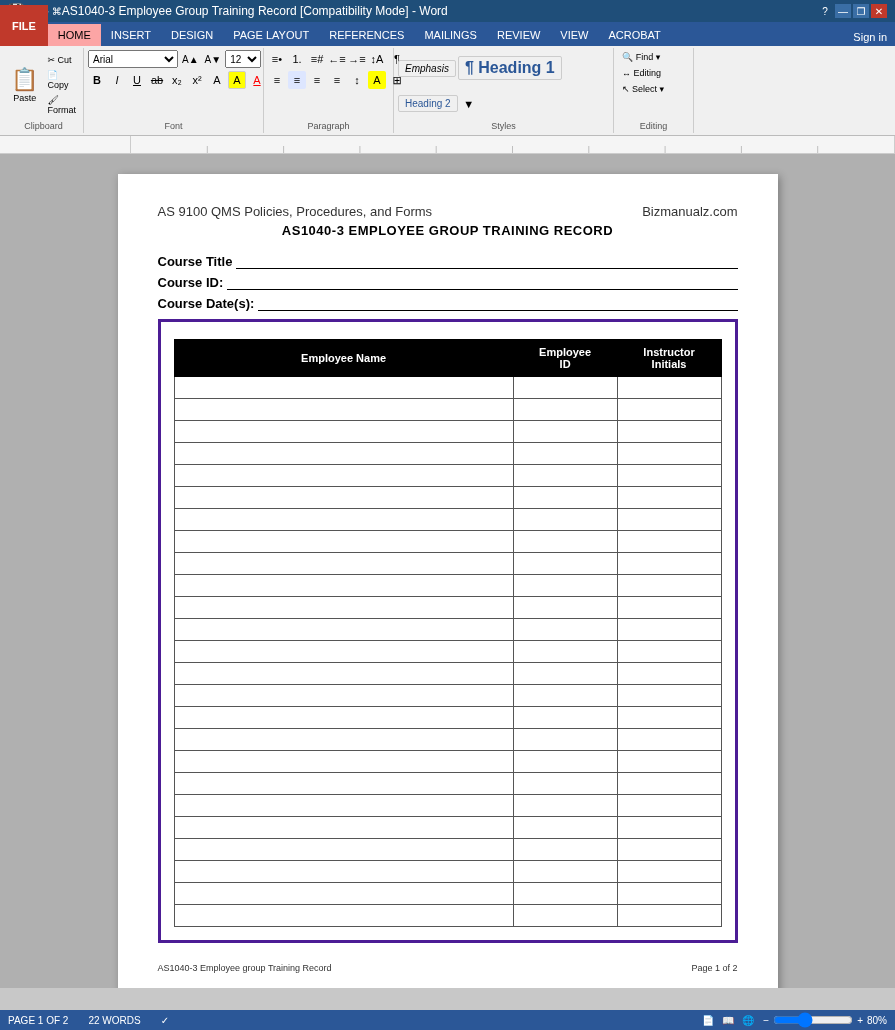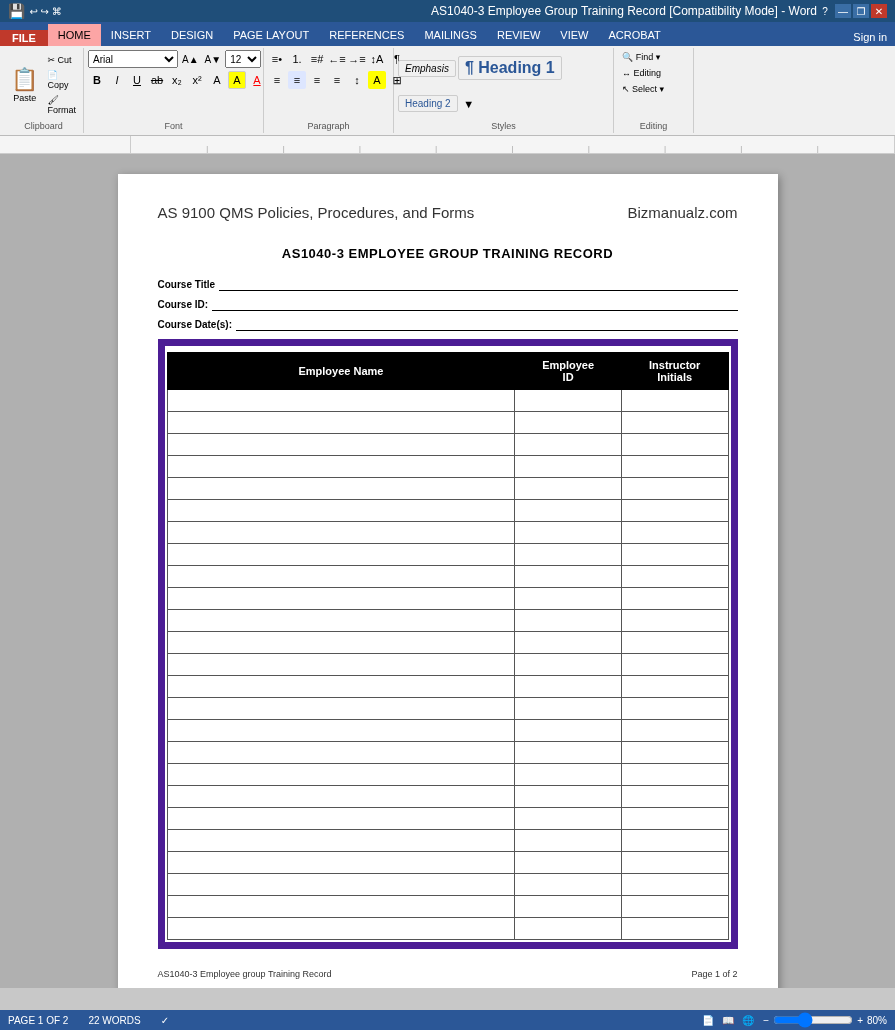--- a/index.html
+++ b/index.html
@@ -9,21 +9,21 @@
     #titlebar {
       background: #1f4e79;
       color: white;
       height: 22px;
       display: flex;
       align-items: center;
       justify-content: space-between;
       padding: 0 8px;
       font-size: 12px;
     }
-    #titlebar .title { flex: 1; text-align: right; font-size: 12px; }
+    #titlebar .title { flex: 1; text-align: left; font-size: 12px; }
     #titlebar .win-controls { display: flex; gap: 2px; }
     #titlebar .win-controls span { width: 16px; height: 14px; background: #3a6ea5; display: inline-flex; align-items: center; justify-content: center; font-size: 10px; cursor: pointer; }
 
     
     #ribbon-tabs {
       background: #2b5797;
       height: 24px;
       display: flex;
       align-items: flex-end;
       padding-left: 0;
@@ -42,21 +42,21 @@
       color: #000;
       height: 22px;
       text-align: right;
     }
     .file-tab {
       background: #c0392b;
       color: white;
       padding: 3px 12px;
       font-size: 11px;
       font-weight: bold;
-      height: 16px;
+      height: 41px;
       display: flex;
       align-items: center;
     }
 
     
     #ribbon {
       background: #f0f0f0;
       border-bottom: 1px solid #bbb;
       height: 90px;
       display: flex;
@@ -150,36 +150,36 @@
       width: 660px;
       min-height: 860px;
       box-shadow: 2px 2px 8px rgba(0,0,0,0.3);
       padding: 30px 40px 30px 40px;
       position: relative;
     }
 
     .page-header {
       display: flex;
       justify-content: space-between;
-      font-size: 15px;
+      font-size: 13px;
       color: #333;
-      margin-bottom: 25px;
+      margin-bottom: 4px;
     }
 
     .doc-title {
       text-align: center;
       font-size: 13px;
       font-weight: bold;
       margin-bottom: 16px;
       letter-spacing: 0.5px;
     }
 
     .form-fields { margin-bottom: 8px; }
     .form-field {
-      font-size: 10px;
+      font-size: 13px;
       margin-bottom: 6px;
       display: flex;
       align-items: center;
     }
     .form-field label { font-weight: bold; margin-right: 4px; white-space: nowrap; }
     .form-field .underline-field {
       border-bottom: 1px solid #000;
       flex: 1;
       height: 14px;
       display: inline-block;
@@ -205,22 +205,22 @@
     .training-table td {
       border: 1px solid #555;
       height: 22px;
       padding: 2px 4px;
     }
     .col-name { width: 62%; }
     .col-id { width: 19%; }
     .col-initials { width: 19%; }
 
     .table-wrapper {
-      border: 7px solid #4c1d95;
-      padding: 2px;
+      border: 3px solid #4c1d95;
+      padding: 13px;
     }
 
     
     .page-footer {
       display: flex;
       justify-content: space-between;
       font-size: 9px;
       color: #333;
       margin-top: 20px;
     }

